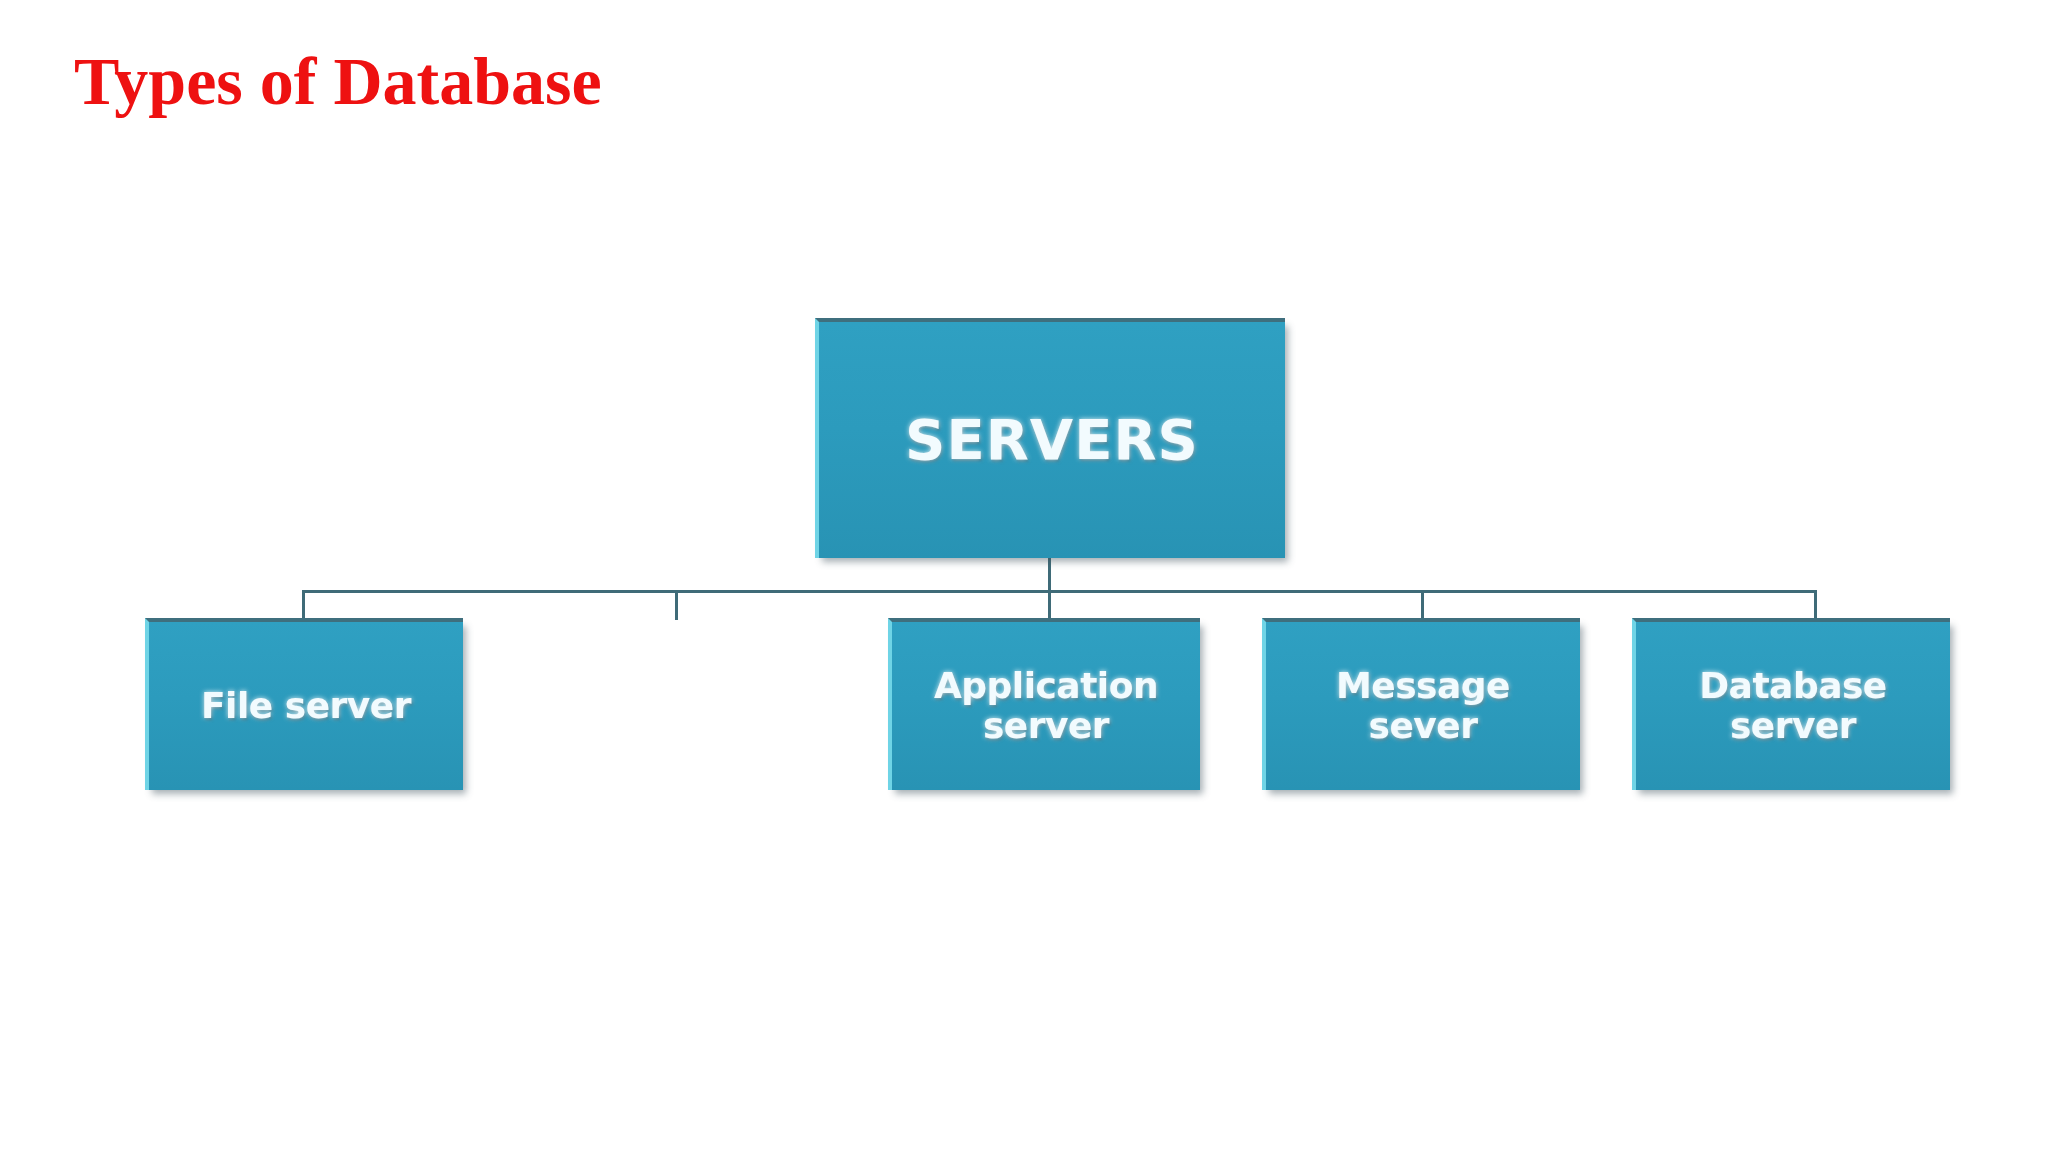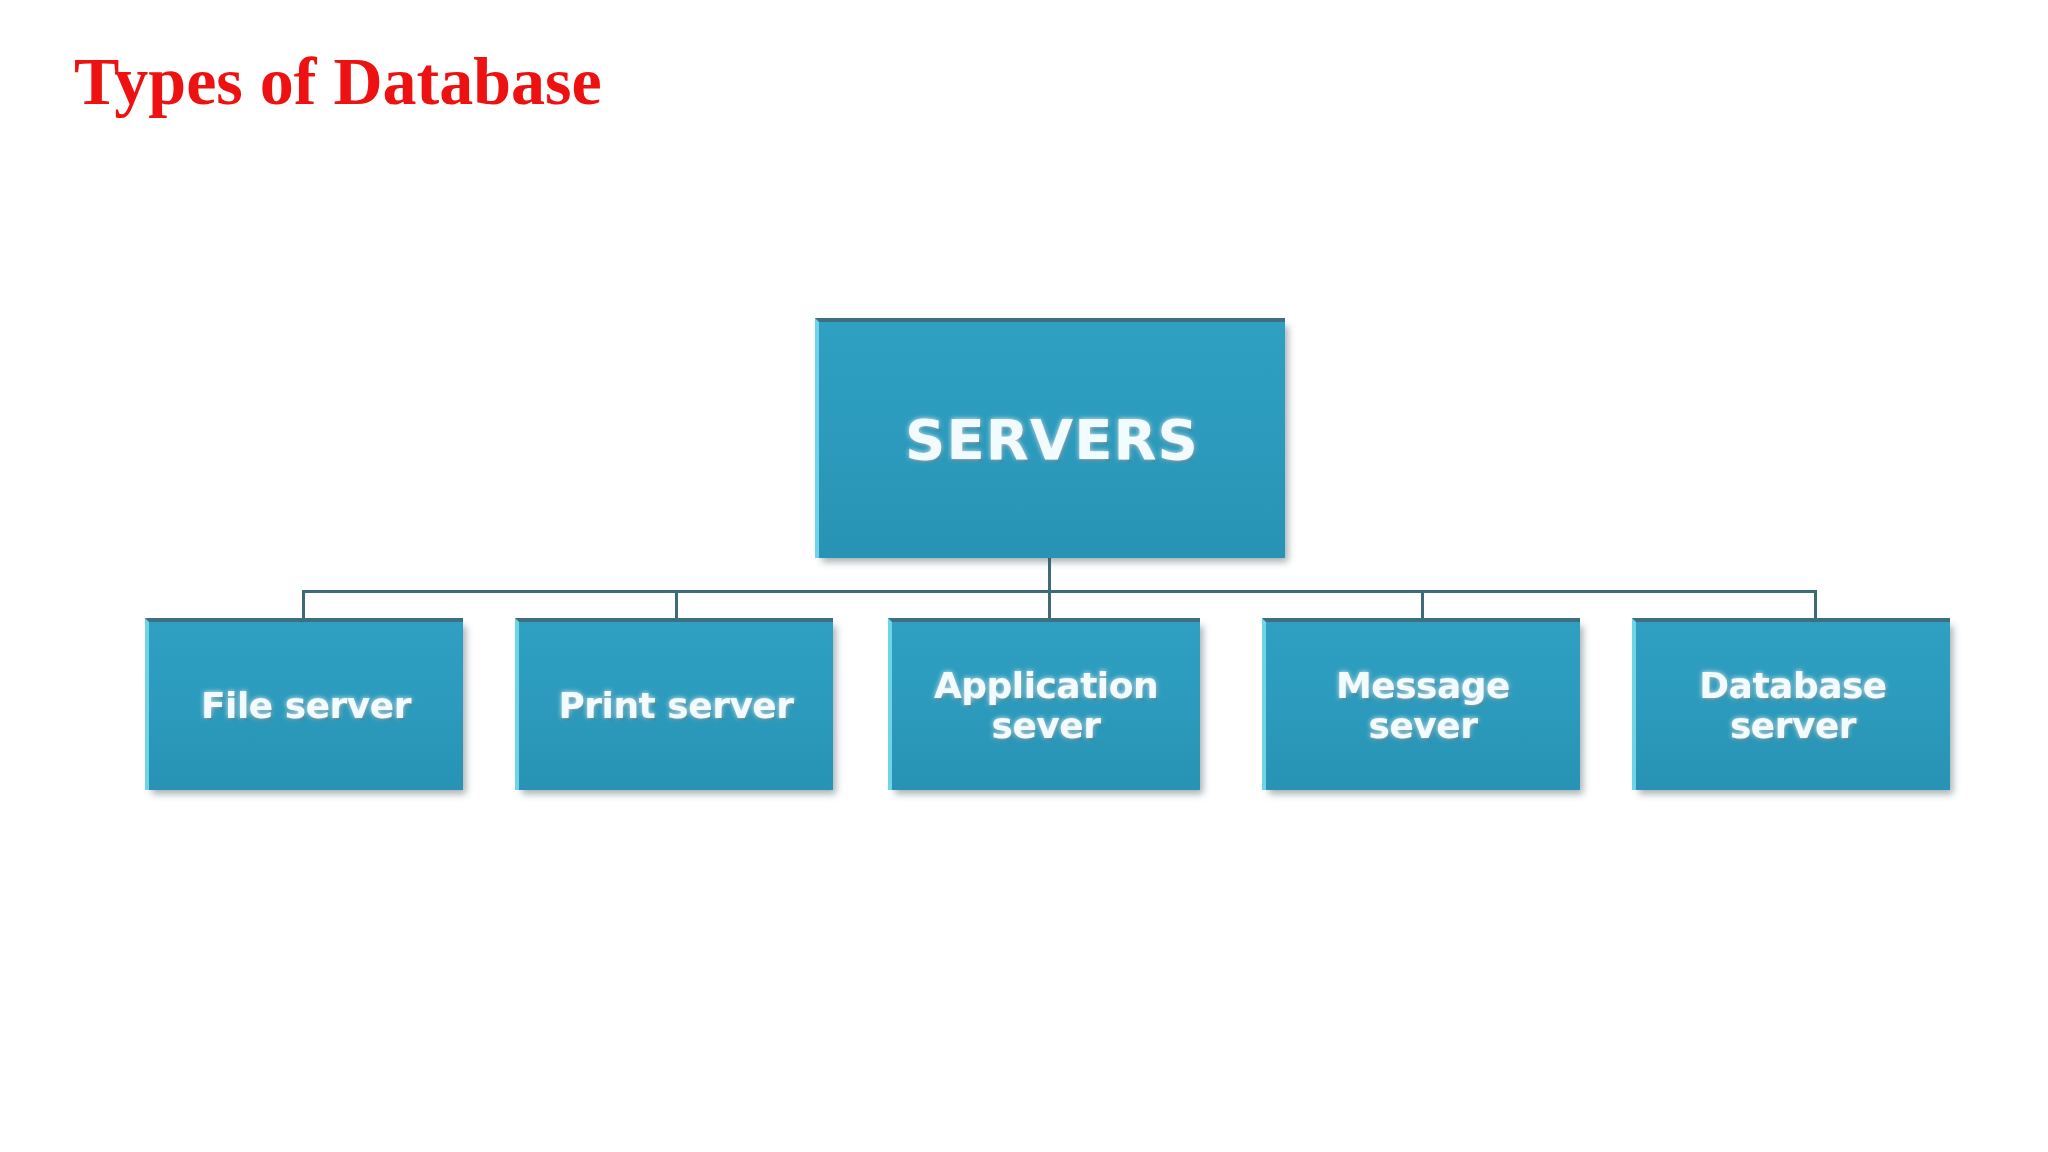--- a/index.html
+++ b/index.html
@@ -118,27 +118,24 @@
   <div class="connector v" style="left:1814px; top:590px; height:30px;"></div>
 
   <div class="node" id="node-root">
     <span class="node-label">SERVERS</span>
   </div>
 
   <div class="node node-child" id="node-file">
     <span class="node-label">File server</span>
   </div>
 
-  <div class="node node-child" id="node-print">
-    <span class="node-label">Print server</span>
-  </div>
 
   <div class="node node-child" id="node-app">
     <span class="node-label">Application
-sever</span>
+server</span>
   </div>
 
   <div class="node node-child" id="node-message">
     <span class="node-label">Message
 sever</span>
   </div>
 
   <div class="node node-child" id="node-database">
     <span class="node-label">Database
 server</span>

